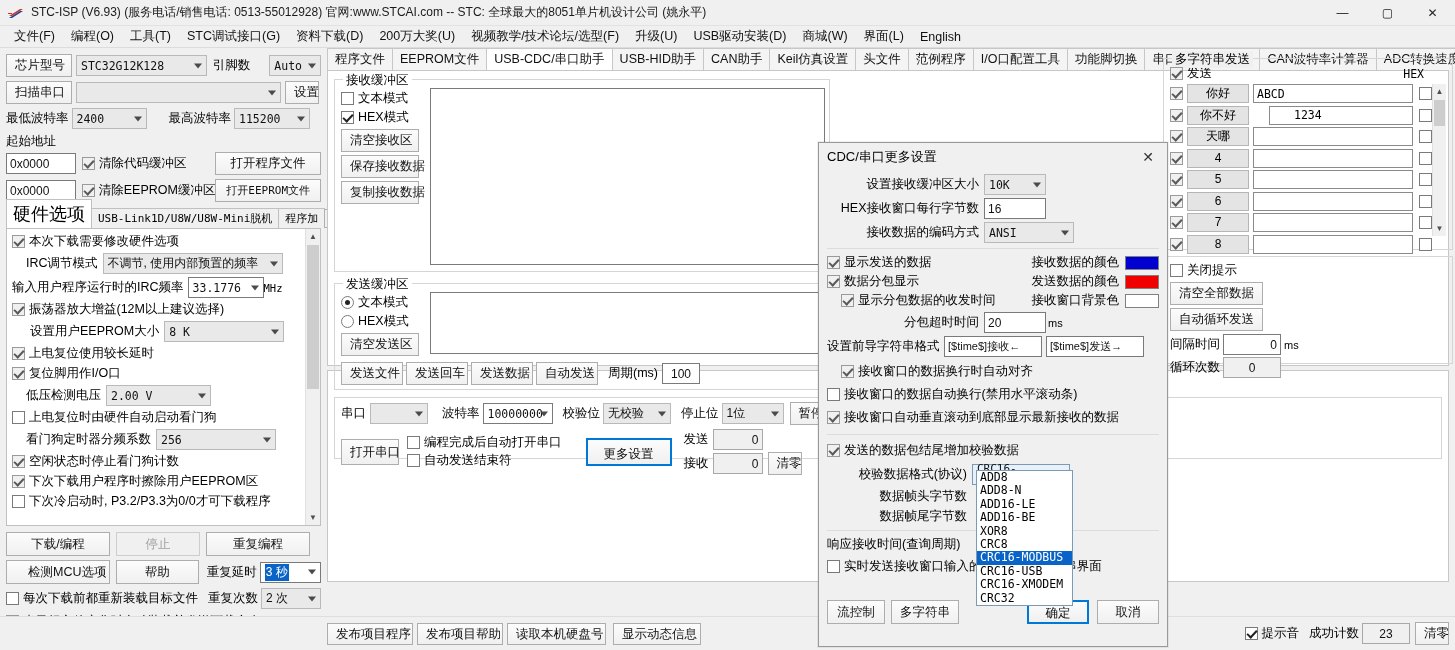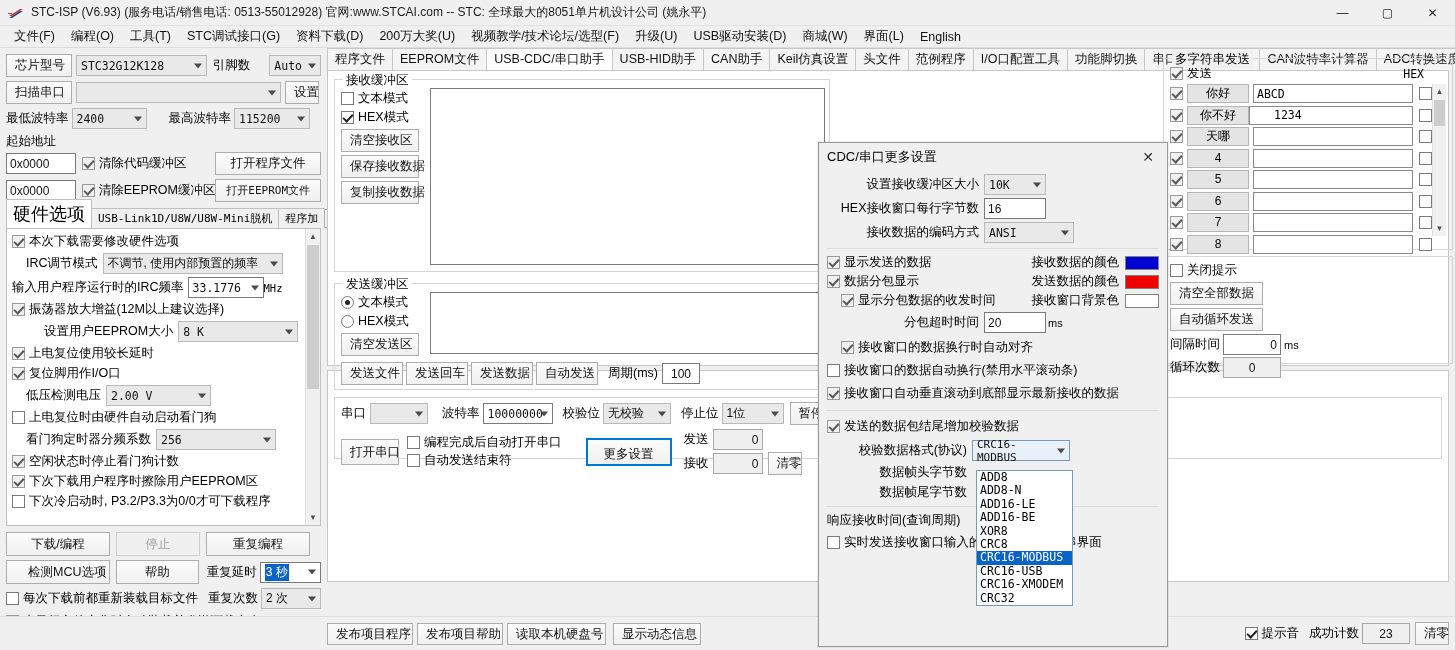--- a/index.html
+++ b/index.html
@@ -246,21 +246,21 @@
               <span class="cv"></span>
             </span>
             <span class="mono" style="font-size: 10.5px;">MHz</span>
           </div>
           <div style="display: flex; align-items: center; margin-bottom: 3px;">
             <label class="chk">
               <span class="box gray checked"></span>
               <span>振荡器放大增益(12M以上建议选择)</span>
             </label>
           </div>
-          <div style="display: flex; align-items: center; margin-bottom: 3px; margin-left: 32px;">
+          <div style="display: flex; align-items: center; margin-bottom: 3px; margin-left: 18px;">
             <span class="lbl">设置用户EEPROM大小</span>
             <span class="fakeselect" style="width: 120px; margin-left: 5px;">
               <span class="mono">8    K</span>
               <span class="cv"></span>
             </span>
           </div>
           <div style="display: flex; align-items: center; margin-bottom: 3px;">
             <label class="chk">
               <span class="box gray checked"></span>
               <span>上电复位使用较长延时</span>
@@ -481,21 +481,21 @@
         <div style="flex:1;" id="msrows">
             <div class="msrow">
               <span class="box gray checked" style="margin-right: 4px;"></span>
               <span class="msbtn">你好</span>
               <span class="msinput" style="margin-left: 4px;">ABCD</span>
               <span class="box" style="margin-left: 6px; margin-right: 0px;"></span>
             </div>
             <div class="msrow">
               <span class="box gray checked" style="margin-right: 4px;"></span>
               <span class="msbtn">你不好</span>
-              <span class="msinput" style="margin-left: 0; padding-left: 24px;">1234</span>
+              <span class="msinput" style="margin-left: 20px; padding-left: 24px;">1234</span>
               <span class="box" style="margin-left: 6px; margin-right: 0px;"></span>
             </div>
             <div class="msrow">
               <span class="box gray checked" style="margin-right: 4px;"></span>
               <span class="msbtn">天哪</span>
               <span class="msinput" style="margin-left: 4px;"></span>
               <span class="box" style="margin-left: 6px; margin-right: 0px;"></span>
             </div>
             <div class="msrow">
               <span class="box gray checked" style="margin-right: 4px;"></span>
@@ -612,20 +612,25 @@
         </label>
         <span style="display:flex;align-items:center;">
           <span class="lbl">接收窗口背景色</span>
           <span class="swatch" id="sw-bg" style="margin-left: 6px; background: rgb(255, 255, 255);"></span>
         </span>
       </div>
       <div class="drow">
         <span class="lbl" style="width:152px;text-align:right;">分包超时时间</span>
         <span class="fakeinput mono" style="width:62px;margin-left:5px;">20</span>
         <span class="lbl" style="margin-left:2px;font-size:11px;">ms</span>
+      </div>
+      <div class="drow">
+        <span class="lbl" style="width:112px;text-align:right;">设置前导字符串格式</span>
+        <span class="fakeinput" style="width:98px;margin-left:5px;font-size:11px;">[$time$]接收←</span>
+        <span class="fakeinput" style="width:98px;margin-left:4px;font-size:11px;">[$time$]发送→</span>
       </div>
       <label class="chk" style="margin:3px 0 3px 14px;">
         <span class="box gray checked"></span>
         <span>接收窗口的数据换行时自动对齐</span>
       </label>
       <label class="chk" style="margin:3px 0;">
         <span class="box"></span>
         <span>接收窗口的数据自动换行(禁用水平滚动条)</span>
       </label>
       <label class="chk" style="margin:3px 0;">
@@ -678,20 +683,26 @@
         <div>ADD16-LE</div>
         <div>ADD16-BE</div>
         <div>XOR8</div>
         <div>CRC8</div>
         <div class="sel">CRC16-MODBUS</div>
         <div>CRC16-USB</div>
         <div>CRC16-XMODEM</div>
         <div>CRC32</div>
       </div>
 
+    <div style="position:absolute;left:8px;right:8px;bottom:22px;display:flex;align-items:center;">
+      <div class="btn" style="width:58px;height:24px;line-height:17px;">流控制</div>
+      <div class="btn" style="width:68px;height:24px;line-height:17px;margin-left:6px;">多字符串</div>
+      <div class="btn default" style="width:62px;height:24px;line-height:17px;margin-left:auto;">确定</div>
+      <div class="btn" style="width:62px;height:24px;line-height:17px;margin-left:8px;">取消</div>
+    </div>
   </div>
 
   <div class="bottombar">
     <div style="margin-left:327px;display:flex;align-items:center;">
       <div class="btn" style="width:86px;height:22px;line-height:15px;">发布项目程序</div>
       <div class="btn" style="width:86px;height:22px;line-height:15px;margin-left:4px;">发布项目帮助</div>
       <div class="btn" style="width:99px;height:22px;line-height:15px;margin-left:4px;">读取本机硬盘号</div>
       <div class="btn" style="width:88px;height:22px;line-height:15px;margin-left:7px;">显示动态信息</div>
     </div>
     <div style="margin-left:auto;margin-right:6px;display:flex;align-items:center;">

